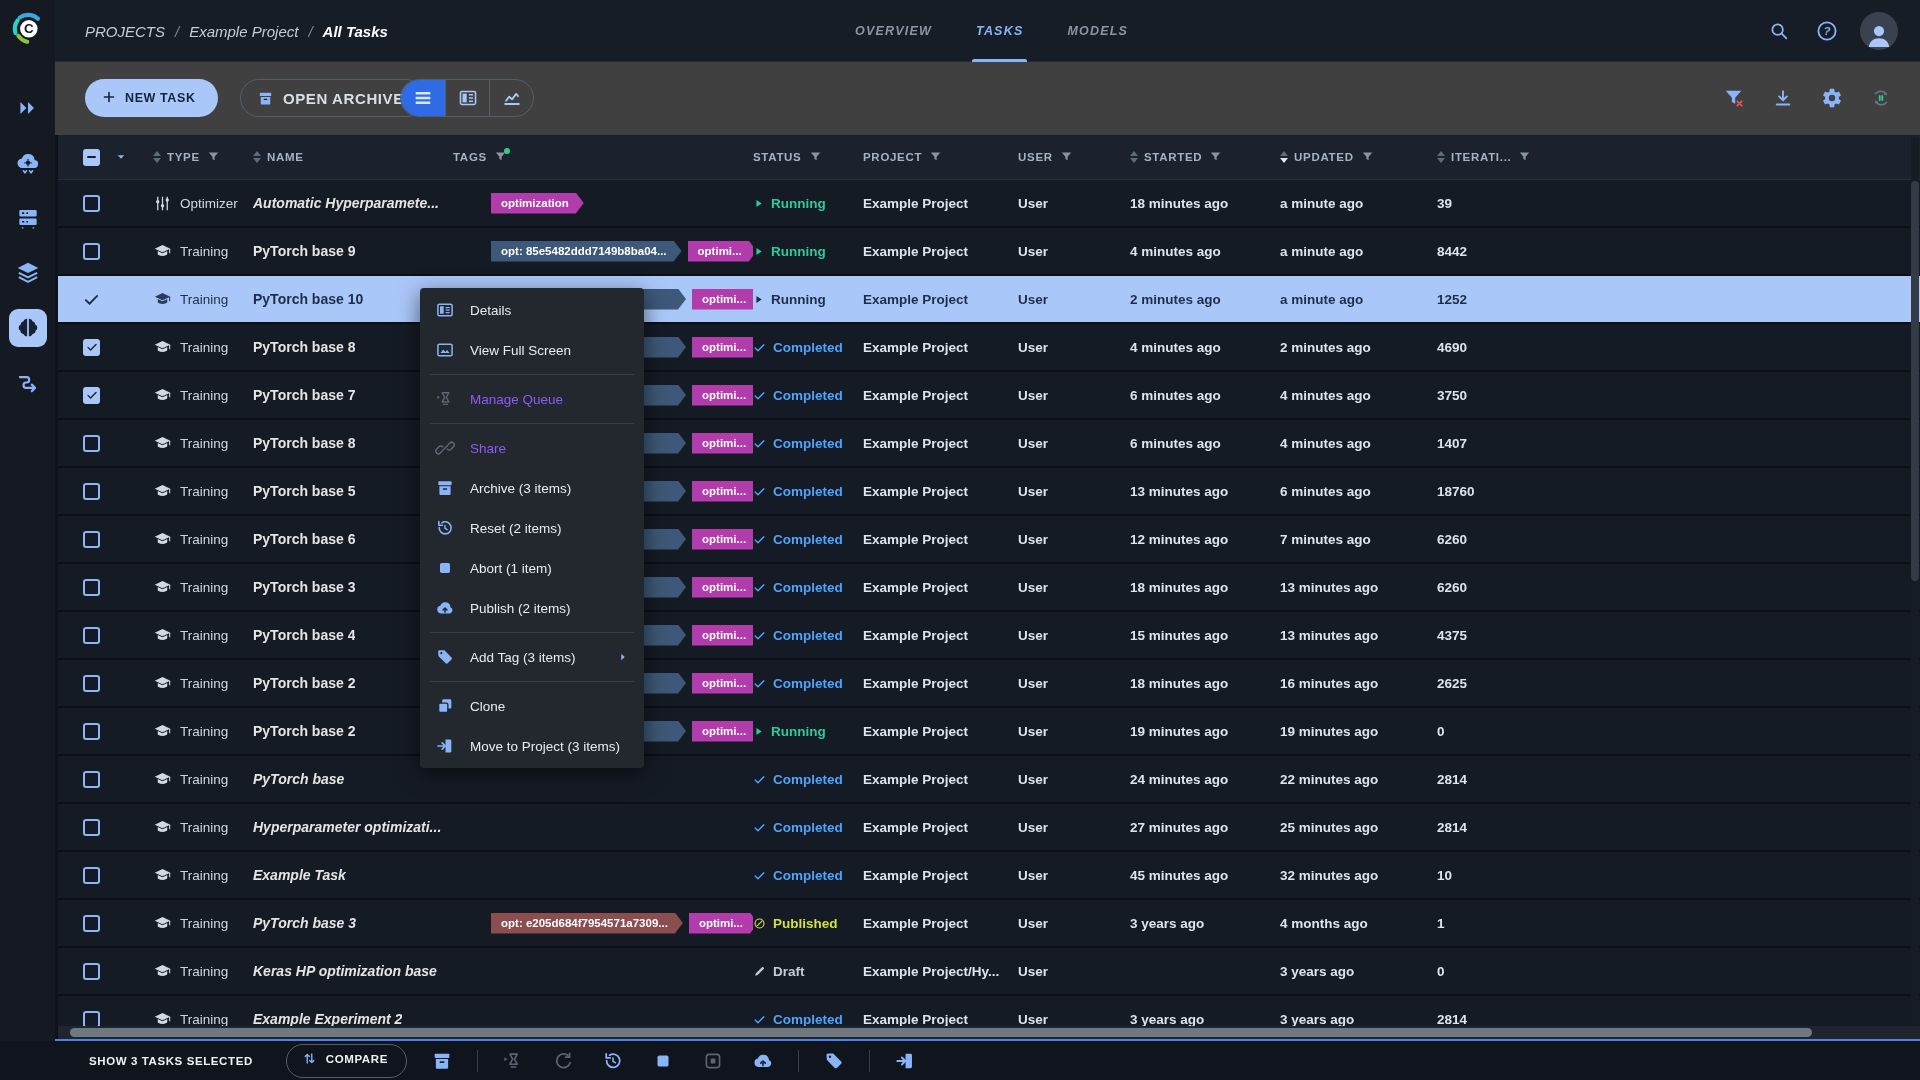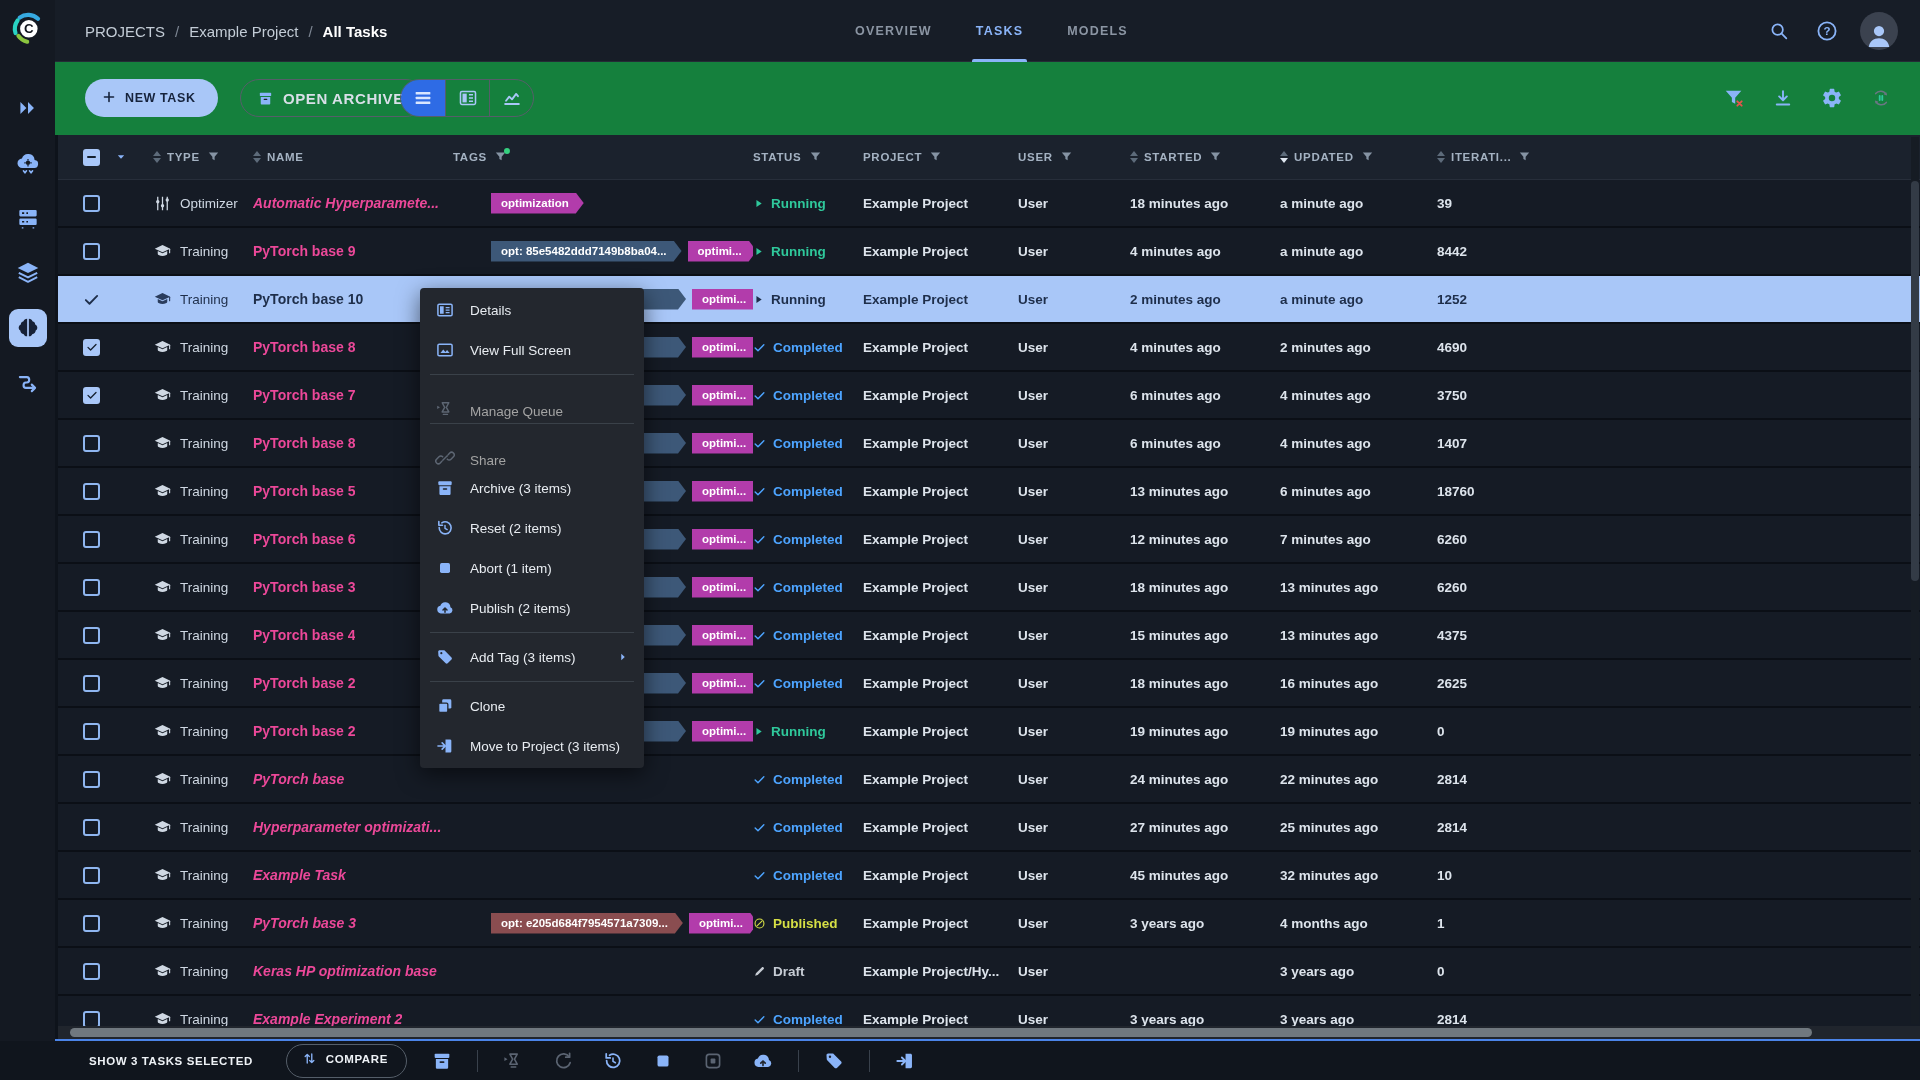--- a/index.html
+++ b/index.html
@@ -9,34 +9,34 @@
 
   
   .sidebar { position:absolute; left:0; top:0; width:55px; height:1041px; background:#141922; z-index:30; }
   .logo { width:55px; height:55px; display:flex; align-items:center; justify-content:center; }
   .side-icons { position:absolute; top:80px; left:0; width:55px; display:flex; flex-direction:column; align-items:center; }
   .side-item { width:55px; height:55px; display:flex; align-items:center; justify-content:center; color:#8ab4f8; cursor:pointer; }
   .side-item .pad { width:38px; height:38px; border-radius:9px; display:flex; align-items:center; justify-content:center; }
   .side-item.active .pad { background:#a9c7f8; color:#172136; }
 
   
-  .topbar { position:absolute; left:55px; right:0; top:0; height:62px; background:#171d27; border-bottom:1px solid #242b36; z-index:20; }
+  .topbar { position:absolute; left:55px; right:0; top:0; height:62px; background:#171d27; border-bottom:1px solid #242b36; z-index:20;font-style:italic; }
   .breadcrumb { position:absolute; left:30px; top:0; height:62px; display:flex; align-items:center; gap:10px; font-size:15px; color:#c3ccd6; }
   .breadcrumb .sep { color:#7e8794; }
   .breadcrumb .current { color:#ffffff; font-weight:bold; }
   .tabs { position:absolute; left:800px; top:0; height:62px; display:flex; gap:44px; }
   .tab { height:62px; display:flex; align-items:center; font-size:12.5px; font-weight:bold; letter-spacing:1.2px; color:#8b95a3; position:relative; cursor:pointer; }
   .tab.active { color:#8ab4f8; }
   .tab.active::after { content:""; position:absolute; left:-4px; right:-4px; bottom:0; height:3px; background:#8ab4f8; border-radius:2px 2px 0 0; }
   .top-actions { position:absolute; right:22px; top:0; height:62px; display:flex; align-items:center; gap:18px; }
   .top-icon { color:#8ab4f8; width:30px; height:30px; display:flex; align-items:center; justify-content:center; cursor:pointer; }
   .avatar { width:38px; height:38px; border-radius:50%; background:#3b424f; display:flex; align-items:flex-end; justify-content:center; overflow:hidden; color:#a9c7f8; cursor:pointer; }
 
   
-  .toolbar { position:absolute; left:55px; right:0; top:62px; height:73px; background:#15803d; }
+  .toolbar { position:absolute; left:55px; right:0; top:62px; height:73px; background:#404040; }
   .btn-new { position:absolute; left:30px; top:17px; height:38px; padding:0 22px 0 16px; border-radius:19px; background:#a9c7f8; color:#16233c; font-weight:bold; font-size:12.5px; letter-spacing:.6px; display:flex; align-items:center; gap:8px; border:none; cursor:pointer; font-family:inherit; }
   .btn-archive { position:absolute; left:185px; top:17px; height:38px; padding:0 20px 0 16px; border-radius:19px; background:transparent; color:#d9dfe8; font-weight:bold; font-size:15px; letter-spacing:.6px; display:flex; align-items:center; gap:9px; border:1px solid #555e69; cursor:pointer; font-family:inherit; }
   .btn-archive .ic { color:#8ab4f8; display:flex; }
   .views { position:absolute; left:345px; top:17px; height:38px; border:1px solid #555e69; border-radius:19px; display:flex; overflow:hidden; }
   .view-btn { width:44px; height:100%; display:flex; align-items:center; justify-content:center; color:#a9c7f8; cursor:pointer; border-left:1px solid #555e69; }
   .view-btn:first-child { border-left:none; }
   .view-btn.active { background:#2e6be5; color:#d9e6ff; }
   .toolbar-right { position:absolute; right:28px; top:17px; height:38px; display:flex; align-items:center; gap:27px; }
   .tool-icon { color:#8ab4f8; display:flex; cursor:pointer; }
 
@@ -55,35 +55,35 @@
   .row.selected { background:#a9c7f8; }
   .cell { display:flex; align-items:center; gap:8px; overflow:hidden; white-space:nowrap; }
   .cb-cell { gap:0; }
   .checkbox { width:17px; height:17px; border:2px solid #8fb6f0; border-radius:3px; background:#141b27; flex:none; display:flex; align-items:center; justify-content:center; color:#15202f; cursor:pointer; }
   .checkbox.checked { background:#a9c7f8; border-color:#a9c7f8; }
   .checkbox.indet { background:#a9c7f8; border-color:#a9c7f8; }
   .checkbox .dash { width:9px; height:2.4px; background:#15202f; border-radius:1px; }
   .selcheck { color:#1e2e4a; display:flex; }
   .type-ic { color:#cfd8e3; display:flex; flex:none; }
   .row .t-label { font-size:13.5px; color:#cfd8e3; font-weight:500; }
-  .row .name { font-size:14px; font-weight:bold; color:#ec4899; overflow:hidden; text-overflow:ellipsis; }
+  .row .name { font-size:14px; font-weight:bold; color:#e5e5e5; overflow:hidden; text-overflow:ellipsis; }
   .row .name.it { font-style:italic; }
   .row.selected .t-label, .row.selected .name, .row.selected .val { color:#1e2e4a; }
   .row.selected .type-ic { color:#2a3c5c; }
   .val { font-size:13.5px; font-weight:600; color:#dde4ec; }
   .tags-cell { gap:6px;padding-left:38px; }
   .tag { height:21px; display:flex; align-items:center; padding:0 15px 0 10px; font-size:11.5px; font-weight:bold; color:#fff; clip-path:polygon(0 0, calc(100% - 8px) 0, 100% 50%, calc(100% - 8px) 100%, 0 100%); flex:none; }
   .status { display:flex; align-items:center; gap:7px; font-size:13.5px; font-weight:600; }
   .status .sic { display:flex; flex:none; }
 
   
   .ctx { position:absolute; width:224px; background:#23272e; border-radius:4px; box-shadow:0 6px 22px rgba(0,0,0,.55); z-index:40; padding:2px 0; }
   .ctx-item { height:40px; display:flex; align-items:center; gap:15px; padding:0 14px 0 15px; font-size:13.5px; color:#e8ecf1; cursor:pointer; }
   .ctx-item .cic { color:#8ab4f8; display:flex; width:20px; justify-content:center; flex:none; }
-  .ctx-item.disabled { color:#a3a3a3; cursor:default;align-items:flex-end; }
+  .ctx-item.disabled { color:#8b5cf6; cursor:default; }
   .ctx-item.disabled .cic { color:#5d6673; }
   .ctx-item .sub { margin-left:auto; color:#8ab4f8; display:flex; }
   .ctx-div { height:1px; background:#3a4149; margin:4px 10px; }
 
   
   .hscroll { position:absolute; left:58px; right:0; top:1026px; height:13px; background:#20252d; z-index:6; }
   .hthumb { position:absolute; left:12px; top:2px; width:1742px; height:9px; background:#70787f; border-radius:5px; }
   .accent-line { position:absolute; left:0; right:0; top:1039px; height:2px; background:#4b84e8; z-index:7; }
   .vscroll { position:absolute; right:1px; top:137px; bottom:56px; width:8px; background:#161c24; z-index:6; }
   .vthumb { position:absolute; top:44px; width:8px; height:400px; background:#333b46; border-radius:4px; }

